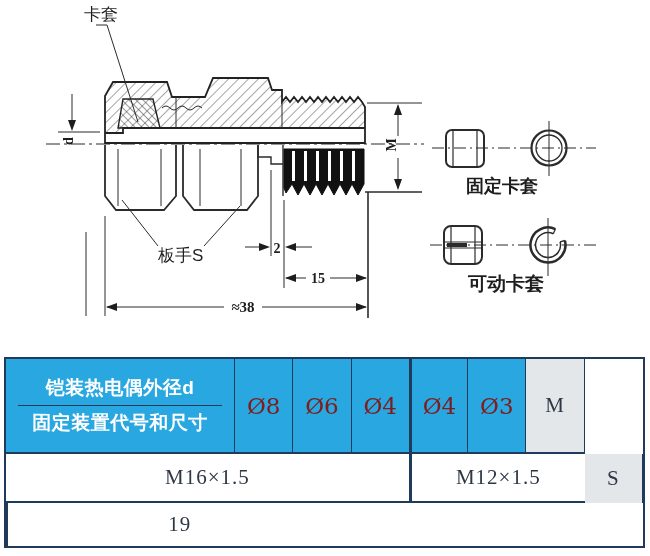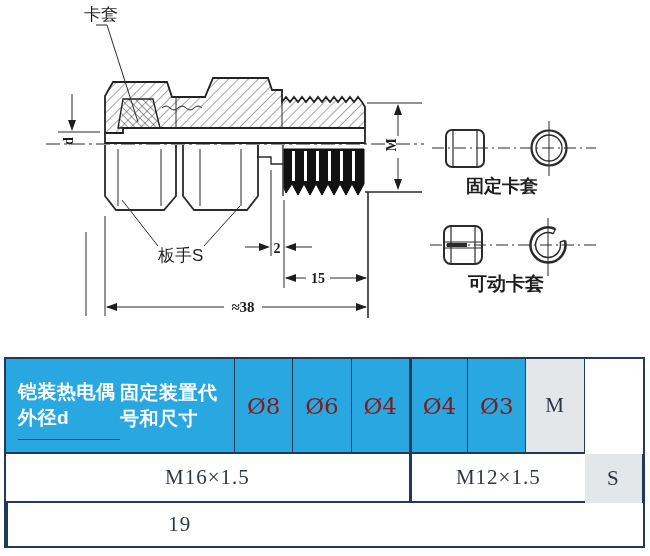--- a/index.html
+++ b/index.html
@@ -11,21 +11,21 @@
   #spec-table{position:absolute;left:4px;top:357px;width:641px;
       border:2.5px solid #203a5c;box-sizing:border-box;
       display:grid;grid-template-columns:229px repeat(7,1fr);
       grid-template-rows:95px 49px 43px;background:#fff;}
   .cell{border-right:1.5px solid #203a5c;border-bottom:2px solid #203a5c;
         display:flex;align-items:center;justify-content:center;box-sizing:border-box;}
   .cell.lastcol{border-right:none;}
   .cell.lastrow{border-bottom:none;}
   .thick{border-left:2.5px solid #203a5c;}
   .hdr{background:#29a7e0;}
-  .hdr-left{flex-direction:row;padding:12px;align-items:stretch;}
+  .hdr-left{flex-direction:column;padding:12px;align-items:stretch;}
   .hdr-left .half{flex:1;display:flex;align-items:center;justify-content:center;}
   .hdr-left .half.first{border-bottom:1.5px solid #203a5c;}
   .cn{color:#ffffff;font-weight:bold;font-size:19px;letter-spacing:0.5px;}
   .dia{color:#7f1d1d;font-family:"DejaVu Serif","Liberation Serif",serif;
        font-size:23px;font-weight:400;}
   .lab{background:#e4e7ea;}
   .val, .lab span{font-family:"Liberation Serif","DejaVu Serif",serif;
        font-size:21px;color:#2e3744;letter-spacing:1px;}
   .span4{grid-column:span 4;}
   .span3{grid-column:span 3;}

